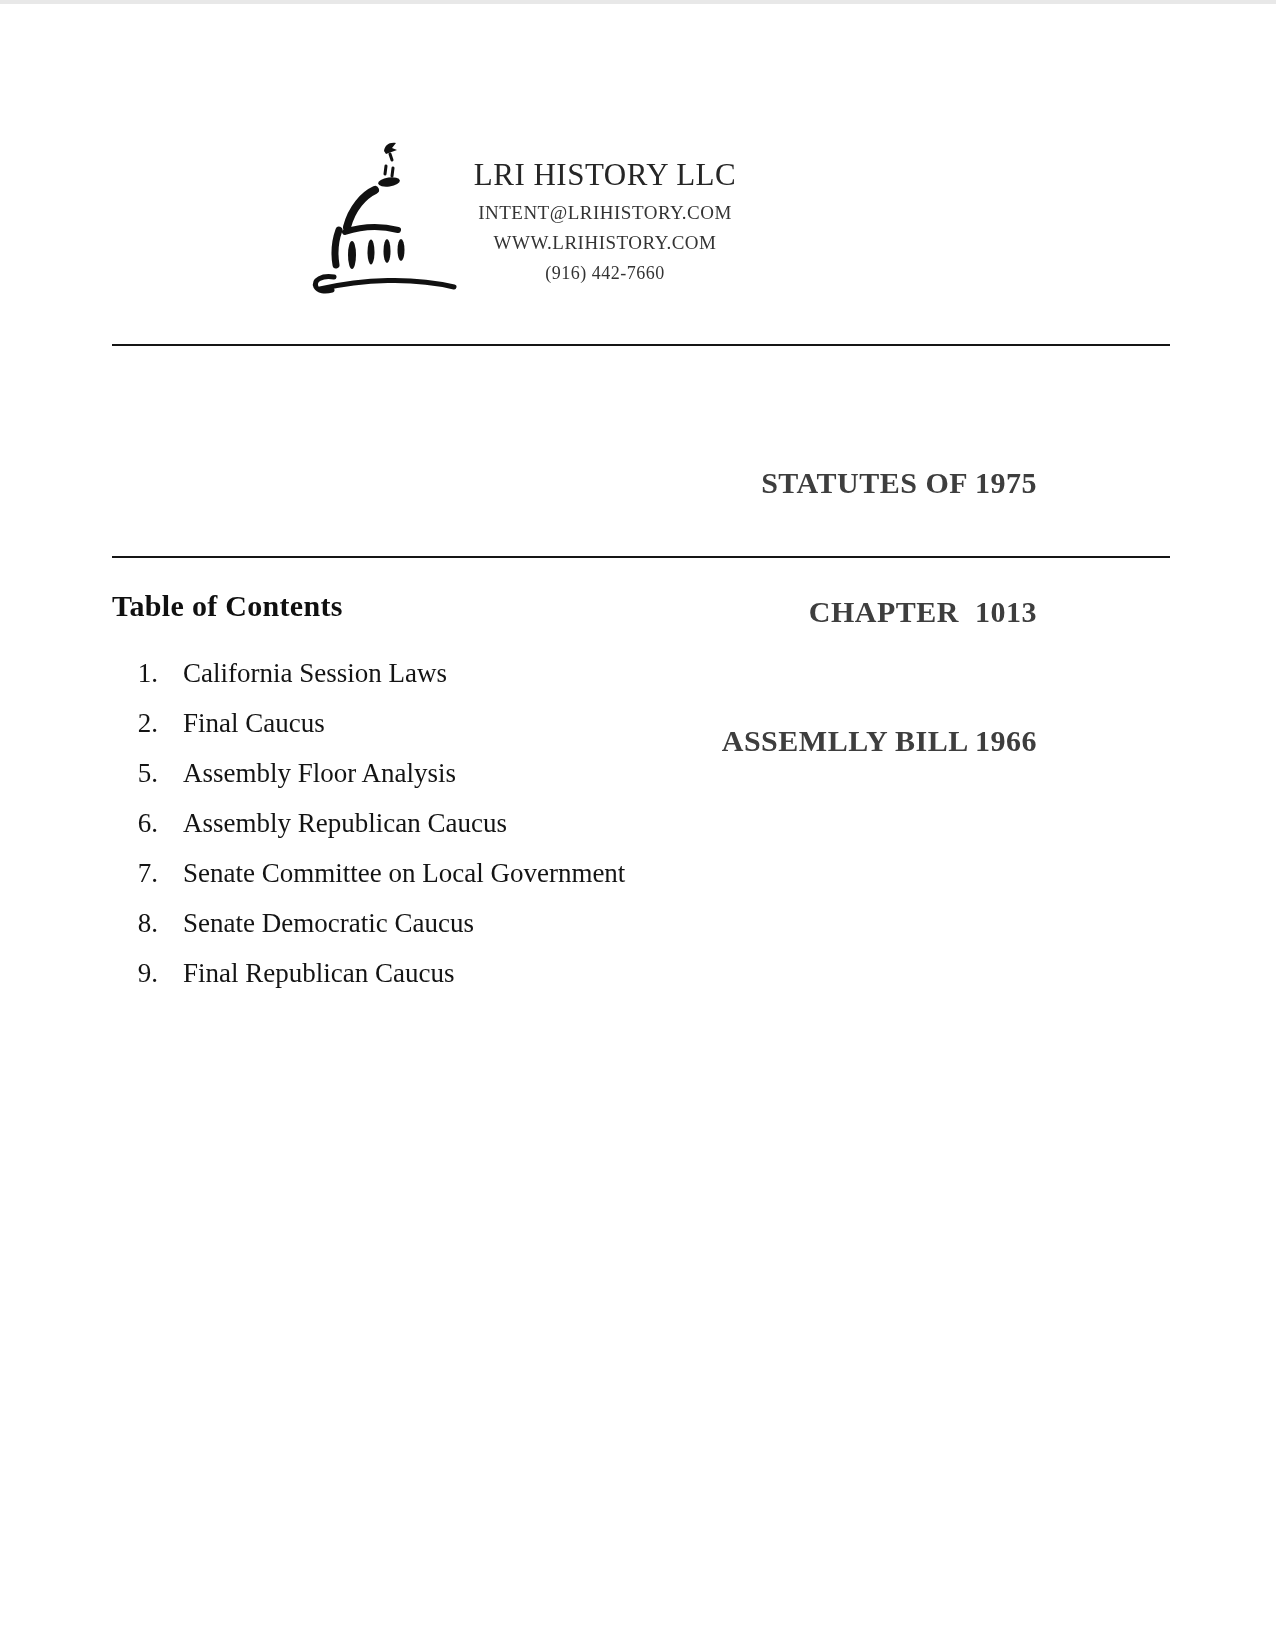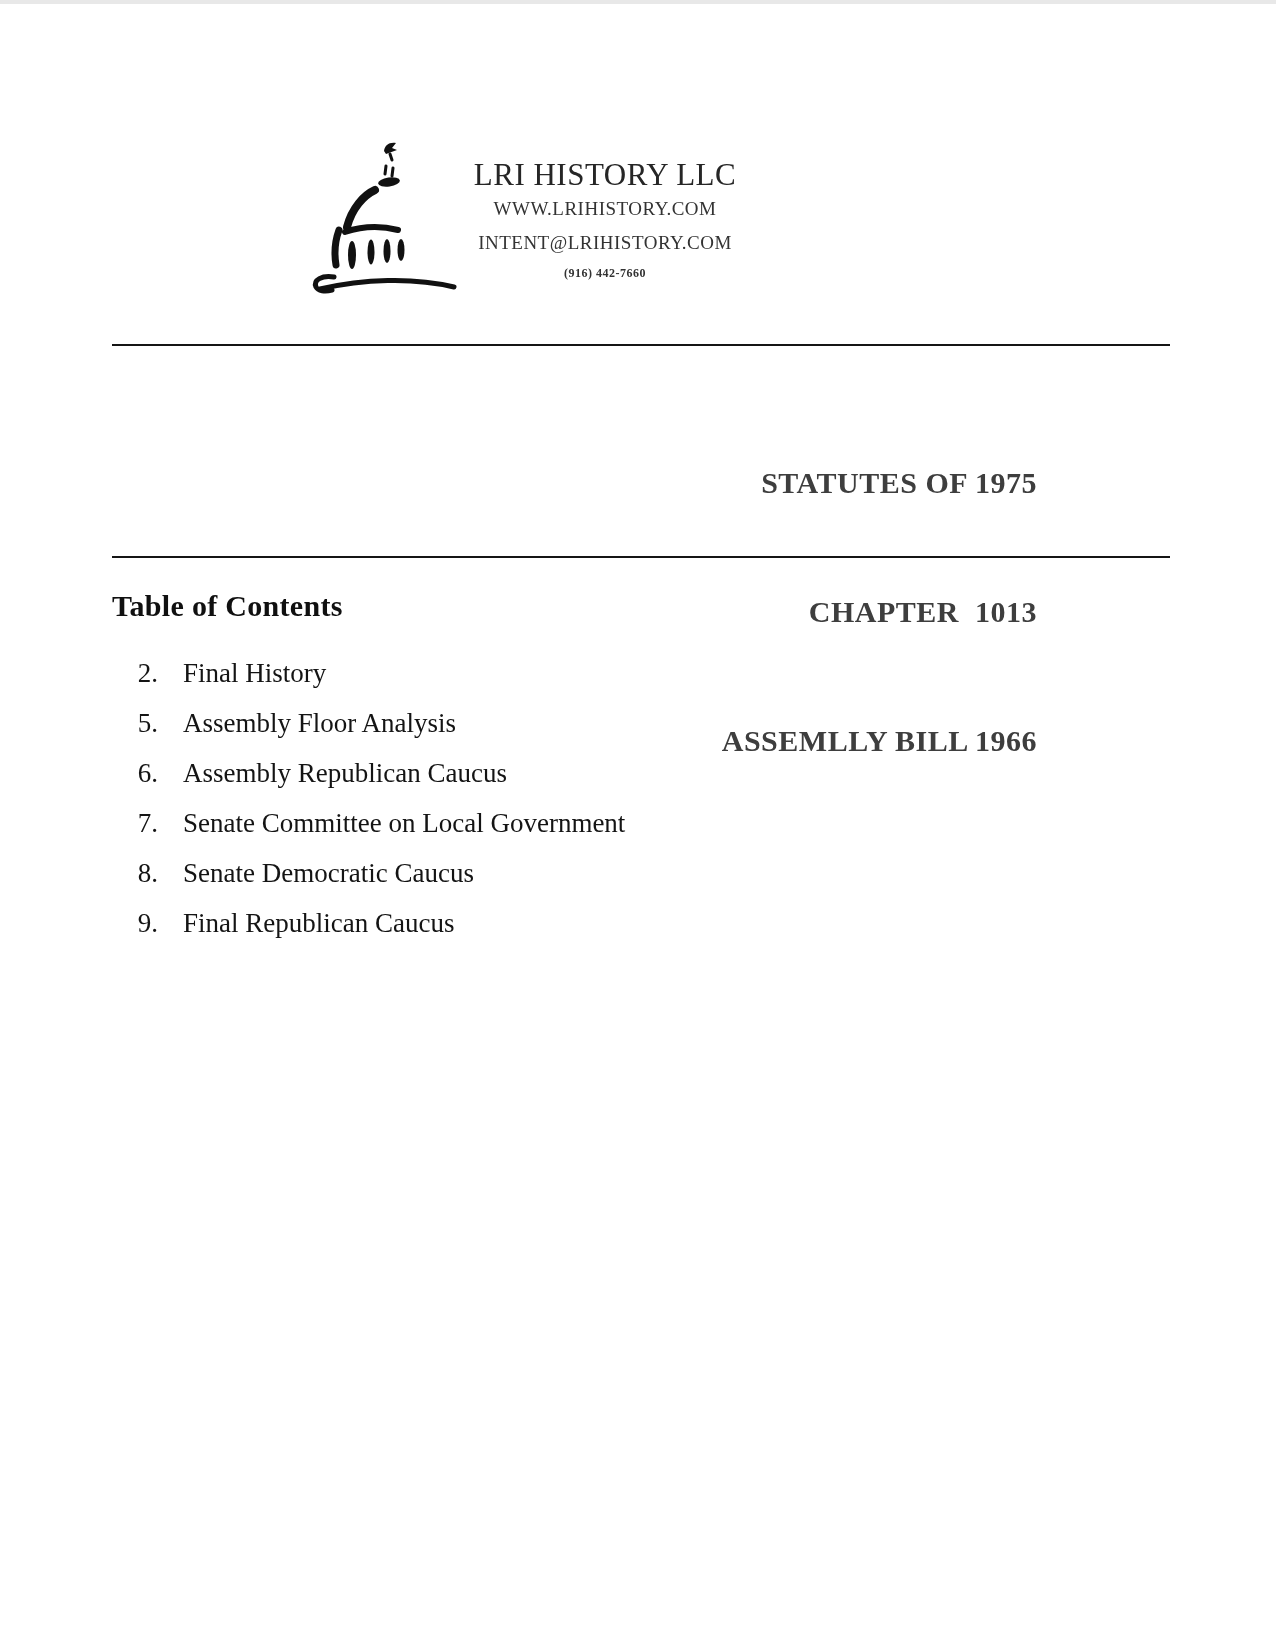--- a/index.html
+++ b/index.html
@@ -36,21 +36,21 @@
     white-space: nowrap;
   }
   .contact-line {
     font-size: 19px;
     line-height: 30px;
     letter-spacing: 0.5px;
     color: #333333;
     white-space: nowrap;
   }
   .contact-line.first { margin-top: 4px; }
-  .phone { font-size: 12px; font-weight: bold; }
+  .phone { font-size: 18px; }
 
   
   .rule {
     position: absolute;
     left: 112px;
     width: 1058px;
     height: 0;
     border-top: 2px solid #151515;
   }
   .rule.top { top: 340px; }
@@ -132,40 +132,43 @@
       <ellipse cx="79" cy="113" rx="3.5" ry="12" fill="#111"></ellipse>
       <ellipse cx="93" cy="112" rx="3.5" ry="11" fill="#111"></ellipse>
 
       <path d="M26,139 C14,137 5,142 8,149 C10,153 17,154 24,152" stroke="#111" stroke-width="5" stroke-linecap="round" fill="none"></path>
       <path d="M12,151 C55,141 105,139 146,149" stroke="#111" stroke-width="5" stroke-linecap="round" fill="none"></path>
     </svg>
   </div>
 
   <div class="letterhead-text">
     <div class="company">LRI HISTORY LLC</div>
+    <div class="contact-line first">INTENT@LRIHISTORY.COM</div>
     <div class="contact-line">WWW.LRIHISTORY.COM</div>
-    <div class="contact-line first">INTENT@LRIHISTORY.COM</div>
     <div class="contact-line phone">(916) 442-7660</div>
   </div>
 
   <div class="rule top"></div>
 
   <div class="bill-block">
     <div>STATUTES OF 1975</div>
     <div>CHAPTER  1013</div>
     <div>ASSEMLLY BILL 1966</div>
   </div>
 
   <div class="rule bottom"></div>
 
   <div class="toc">
     <h2 class="toc-title">Table of Contents</h2>
     <ol class="toc-list">
       <li class="toc-item">
-        <span class="toc-num">2.</span><span class="toc-label">Final History</span>
+        <span class="toc-num">1.</span><span class="toc-label">California Session Laws</span>
+      </li>
+      <li class="toc-item">
+        <span class="toc-num">2.</span><span class="toc-label">Final Caucus</span>
       </li>
       <li class="toc-item">
         <span class="toc-num">5.</span><span class="toc-label">Assembly Floor Analysis</span>
       </li>
       <li class="toc-item">
         <span class="toc-num">6.</span><span class="toc-label">Assembly Republican Caucus</span>
       </li>
       <li class="toc-item">
         <span class="toc-num">7.</span><span class="toc-label">Senate Committee on Local Government</span>
       </li>

